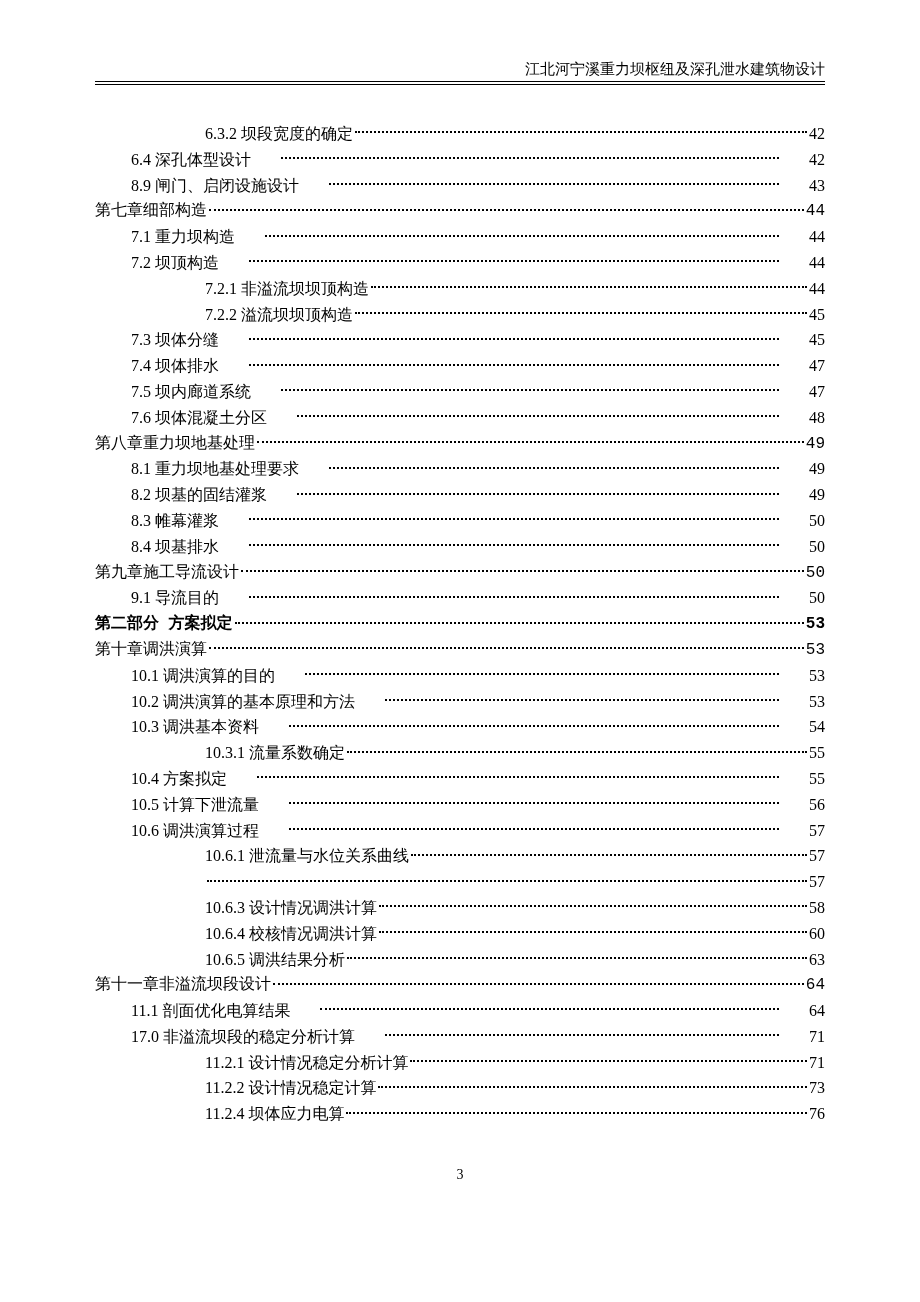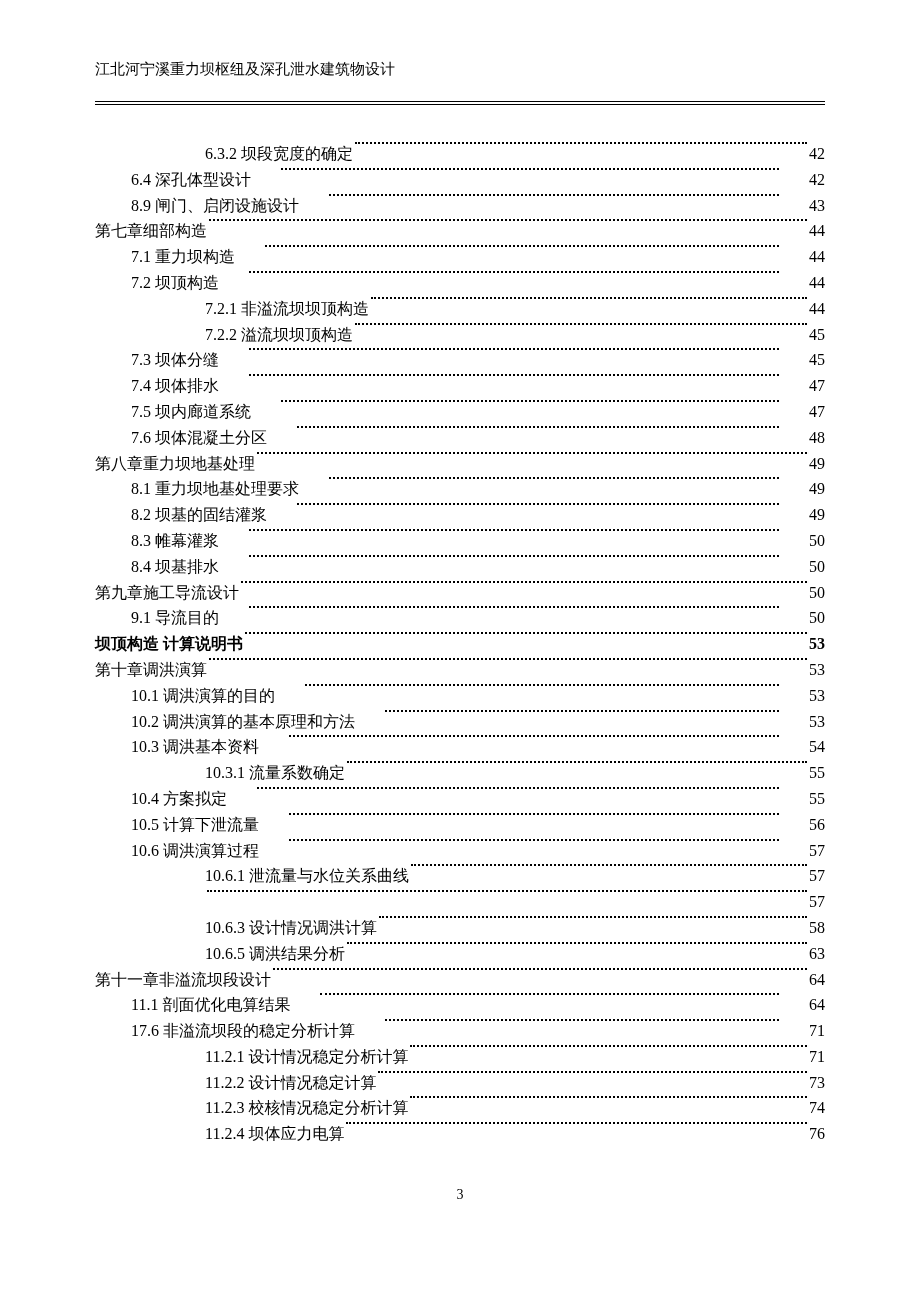--- a/index.html
+++ b/index.html
@@ -10,57 +10,57 @@
     body {
       font-family: "SimSun", "宋体", serif;
       background: #fff;
       width: 920px;
       margin: 0 auto;
       padding: 60px 95px 40px 95px;
       font-size: 16px;
       color: #000;
     }
     .header-title {
-      text-align: left;
+      text-align: right;
       font-size: 15px;
-      padding-bottom: 22px;
+      padding-bottom: 2px;
       border-bottom: 1px solid #000;
       margin-bottom: 40px;
       position: relative;
     }
     .header-title::after {
       content: "";
       position: absolute;
       left: 0;
       right: 0;
       bottom: -4px;
       border-bottom: 1px solid #000;
     }
     .toc {
       line-height: 1.55;
     }
     .toc-line {
       display: flex;
-      align-items: flex-start;
+      align-items: center;
       white-space: nowrap;
       margin-bottom: 1px;
     }
     .toc-label {
       flex: 0 0 auto;
     }
     .dots {
       flex: 1 1 auto;
       border-bottom: 2px dotted #000;
       margin: 0 2px 4px 2px;
       min-width: 10px;
     }
     .toc-page {
       flex: 0 0 auto;
     }
-    .level-0 { padding-left: 0; }
+    .level-0 { padding-left: 0; font-family: Liberation Mono, monospace; }
     .level-1 { padding-left: 36px; gap: 28px; }
     .level-2 { padding-left: 110px; }
     .bold { font-weight: bold; }
     .page-num {
       text-align: center;
       margin-top: 40px;
       font-size: 14px;
     }
   </style>
 </head>
@@ -160,21 +160,21 @@
       <span class="toc-label">第九章施工导流设计</span>
       <span class="dots"></span>
       <span class="toc-page">50</span>
     </div>
     <div class="toc-line level-1">
       <span class="toc-label">9.1 导流目的</span>
       <span class="dots"></span>
       <span class="toc-page">50</span>
     </div>
     <div class="toc-line level-0 bold">
-      <span class="toc-label">坝顶构造  计算说明书</span>
+      <span class="toc-label">第二部分  方案拟定</span>
       <span class="dots"></span>
       <span class="toc-page">53</span>
     </div>
     <div class="toc-line level-0">
       <span class="toc-label">第十章调洪演算</span>
       <span class="dots"></span>
       <span class="toc-page">53</span>
     </div>
     <div class="toc-line level-1">
       <span class="toc-label">10.1 调洪演算的目的</span>
@@ -219,53 +219,53 @@
     <div class="toc-line level-2">
       <span class="dots"></span>
       <span class="toc-page">57</span>
     </div>
     <div class="toc-line level-2">
       <span class="toc-label">10.6.3 设计情况调洪计算</span>
       <span class="dots"></span>
       <span class="toc-page">58</span>
     </div>
     <div class="toc-line level-2">
+      <span class="toc-label">10.6.4 校核情况调洪计算</span>
+      <span class="dots"></span>
+      <span class="toc-page">60</span>
+    </div>
+    <div class="toc-line level-2">
       <span class="toc-label">10.6.5 调洪结果分析</span>
       <span class="dots"></span>
       <span class="toc-page">63</span>
     </div>
     <div class="toc-line level-0">
       <span class="toc-label">第十一章非溢流坝段设计</span>
       <span class="dots"></span>
       <span class="toc-page">64</span>
     </div>
     <div class="toc-line level-1">
       <span class="toc-label">11.1 剖面优化电算结果</span>
       <span class="dots"></span>
       <span class="toc-page">64</span>
     </div>
     <div class="toc-line level-1">
-      <span class="toc-label">17.6 非溢流坝段的稳定分析计算</span>
+      <span class="toc-label">17.0 非溢流坝段的稳定分析计算</span>
       <span class="dots"></span>
       <span class="toc-page">71</span>
     </div>
     <div class="toc-line level-2">
       <span class="toc-label">11.2.1 设计情况稳定分析计算</span>
       <span class="dots"></span>
       <span class="toc-page">71</span>
     </div>
     <div class="toc-line level-2">
       <span class="toc-label">11.2.2 设计情况稳定计算</span>
       <span class="dots"></span>
       <span class="toc-page">73</span>
-    </div>
-    <div class="toc-line level-2">
-      <span class="toc-label">11.2.3 校核情况稳定分析计算</span>
-      <span class="dots"></span>
-      <span class="toc-page">74</span>
     </div>
     <div class="toc-line level-2">
       <span class="toc-label">11.2.4 坝体应力电算</span>
       <span class="dots"></span>
       <span class="toc-page">76</span>
     </div>
   </div>
 
 <div class="page-num">
   <span>3</span>

